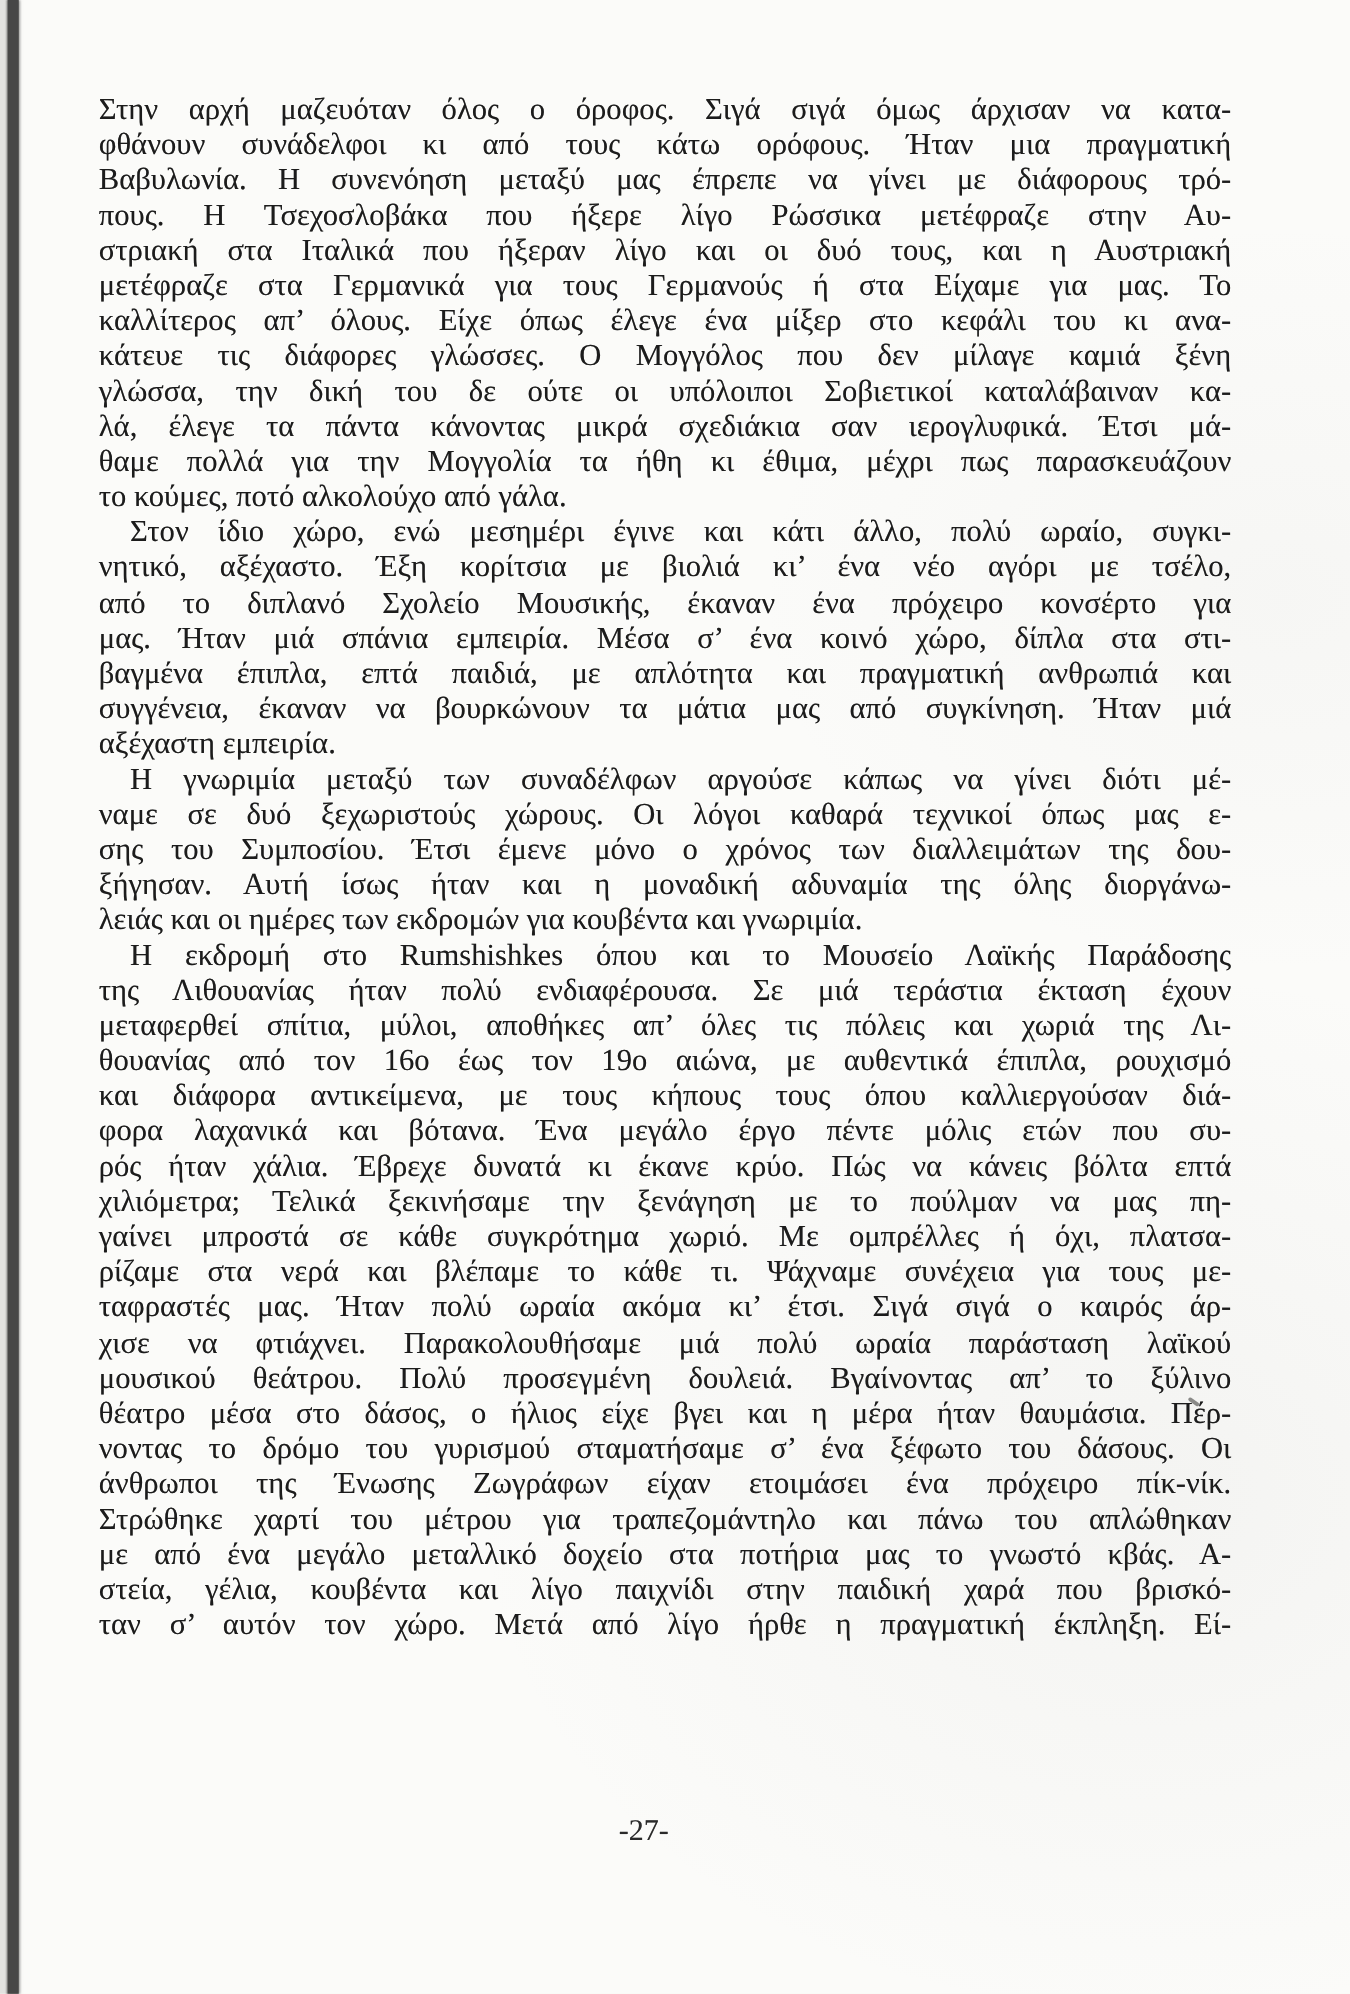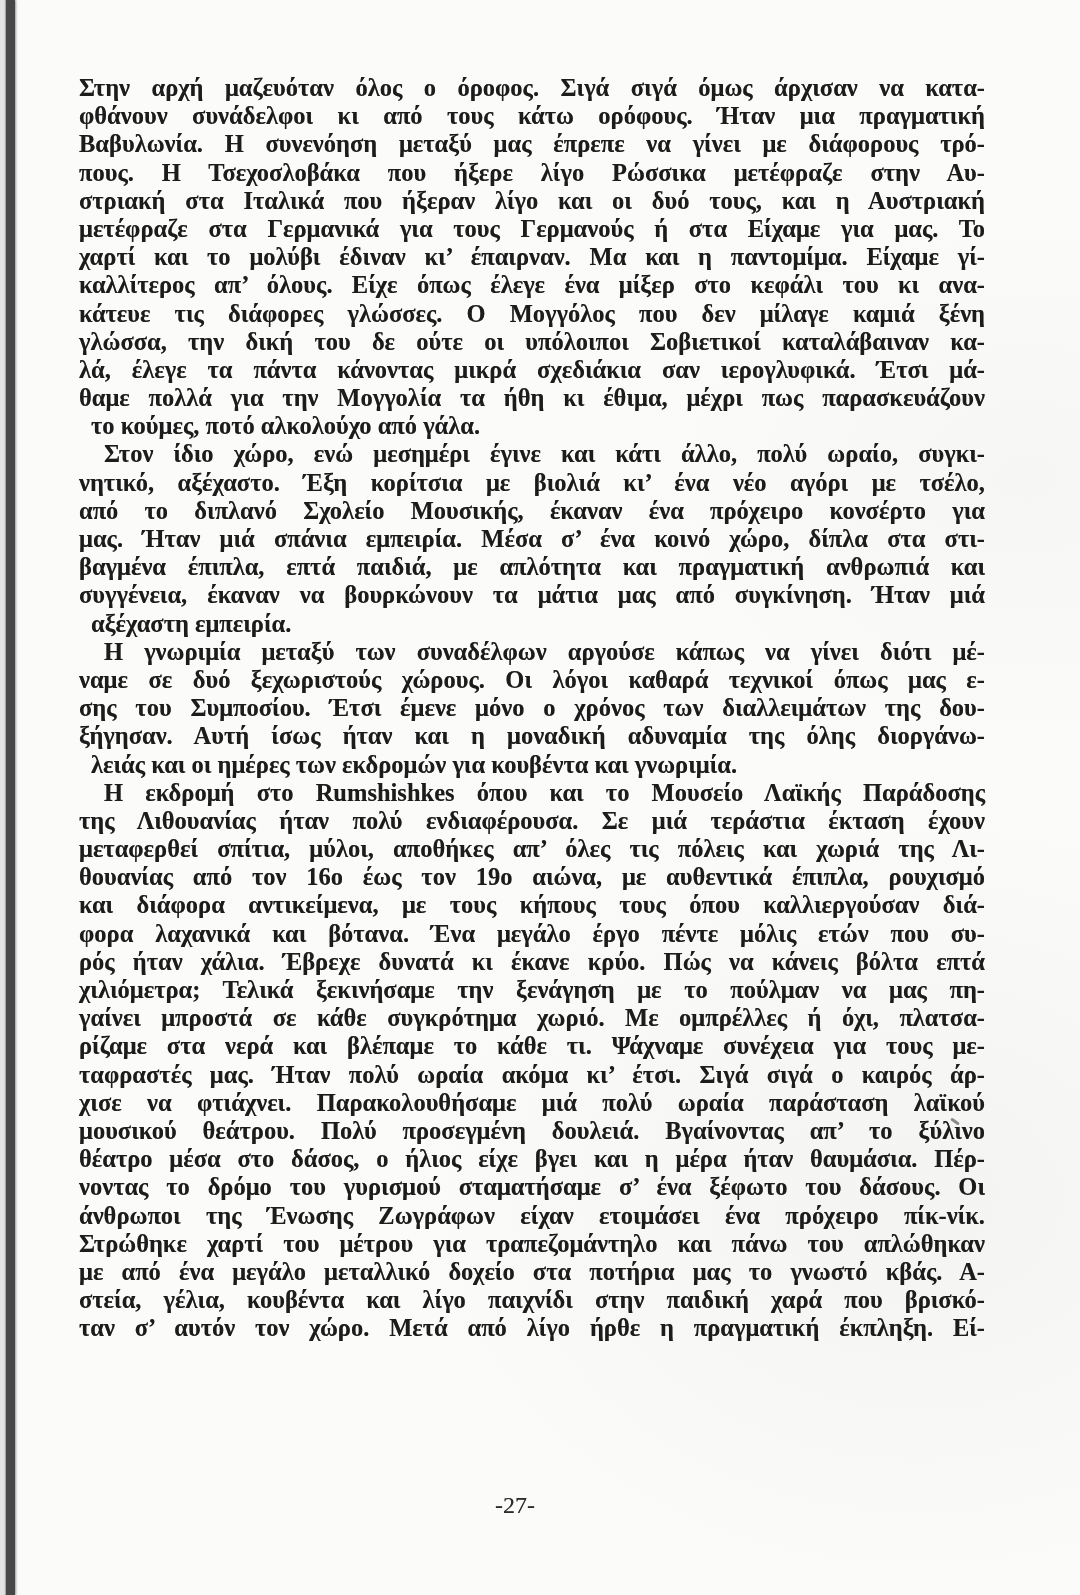--- a/index.html
+++ b/index.html
@@ -43,38 +43,35 @@
     font-size: 24.5px;
     text-shadow: 0 0 0.5px rgba(20,20,20,0.45);
   }
   .para { margin: 0; padding: 0; }
   .line {
     height: 28.2px;
     line-height: 28.2px;
     text-align: justify;
     text-align-last: justify;
     white-space: nowrap;
-    font-weight: bold;
   }
   .line.last-left {
     text-align: left;
     text-align-last: left;
-    margin-left: 12px;
   }
   .para.indent .line:first-child { text-indent: 25px; }
   .footer {
     position: absolute;
     left: 440px;
     top: 1452px;
     width: 150px;
     text-align: center;
     color: #2a2a2a;
     font-size: 24px;
     text-shadow: 0 0 0.5px rgba(20,20,20,0.4);
-    margin-top: 40px;
   }
   .artifact-mark {
     position: absolute;
     left: 950px;
     top: 1120px;
     width: 10px;
     height: 3px;
     background: #8a8a88;
     transform: rotate(35deg);
     border-radius: 2px;
@@ -88,21 +85,20 @@
   <div class="left-band"></div>
 
   <div class="text-block">
       <div class="para">
         <div class="line">Στην αρχή μαζευόταν όλος ο όροφος. Σιγά σιγά όμως άρχισαν να κατα-</div>
         <div class="line">φθάνουν συνάδελφοι κι από τους κάτω ορόφους. Ήταν μια πραγματική</div>
         <div class="line">Βαβυλωνία. Η συνενόηση μεταξύ μας έπρεπε να γίνει με διάφορους τρό-</div>
         <div class="line">πους. Η Τσεχοσλοβάκα που ήξερε λίγο Ρώσσικα μετέφραζε στην Αυ-</div>
         <div class="line">στριακή στα Ιταλικά που ήξεραν λίγο και οι δυό τους, και η Αυστριακή</div>
         <div class="line">μετέφραζε στα Γερμανικά για τους Γερμανούς ή στα Είχαμε για μας. Το</div>
-        <div class="line">χαρτί και το μολύβι έδιναν κι’ έπαιρναν. Μα και η παντομίμα. Είχαμε γί-</div>
         <div class="line">καλλίτερος απ’ όλους. Είχε όπως έλεγε ένα μίξερ στο κεφάλι του κι ανα-</div>
         <div class="line">κάτευε τις διάφορες γλώσσες. Ο Μογγόλος που δεν μίλαγε καμιά ξένη</div>
         <div class="line">γλώσσα, την δική του δε ούτε οι υπόλοιποι Σοβιετικοί καταλάβαιναν κα-</div>
         <div class="line">λά, έλεγε τα πάντα κάνοντας μικρά σχεδιάκια σαν ιερογλυφικά. Έτσι μά-</div>
         <div class="line">θαμε πολλά για την Μογγολία τα ήθη κι έθιμα, μέχρι πως παρασκευάζουν</div>
         <div class="line last-left">το κούμες, ποτό αλκολούχο από γάλα.</div>
       </div>
       <div class="para indent">
         <div class="line">Στον ίδιο χώρο, ενώ μεσημέρι έγινε και κάτι άλλο, πολύ ωραίο, συγκι-</div>
         <div class="line">νητικό, αξέχαστο. Έξη κορίτσια με βιολιά κι’ ένα νέο αγόρι με τσέλο,</div>

